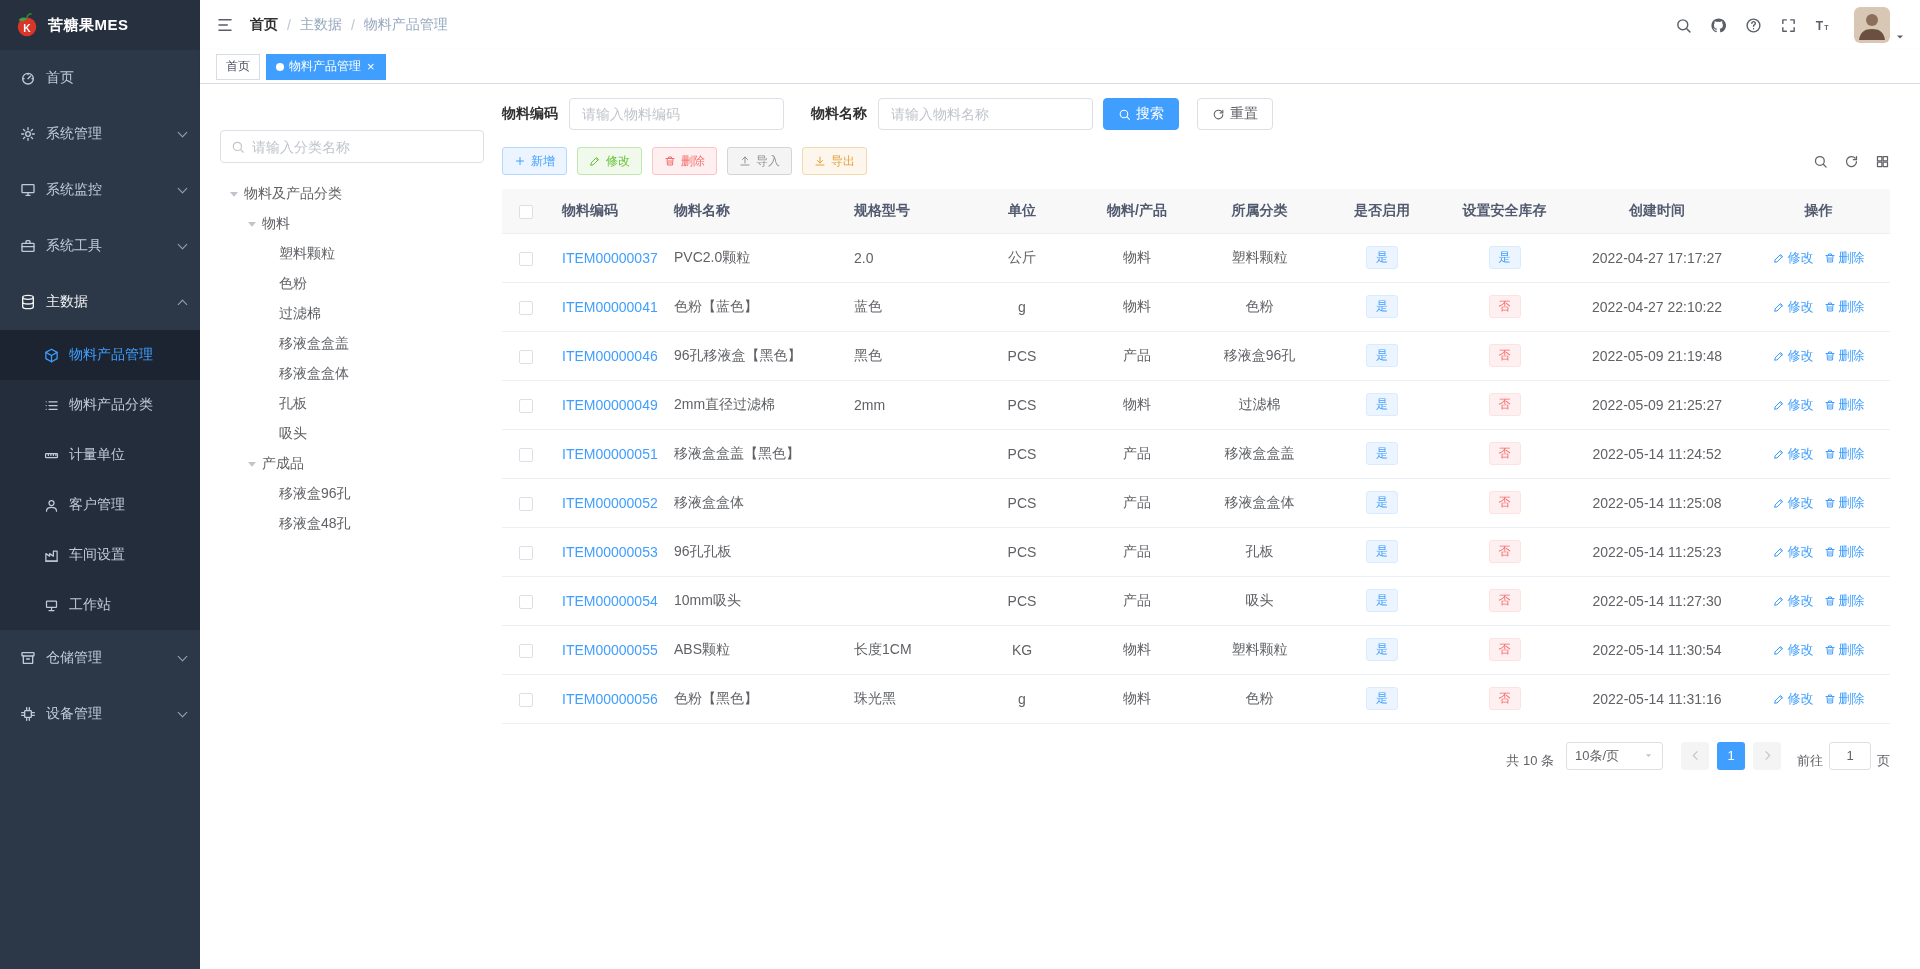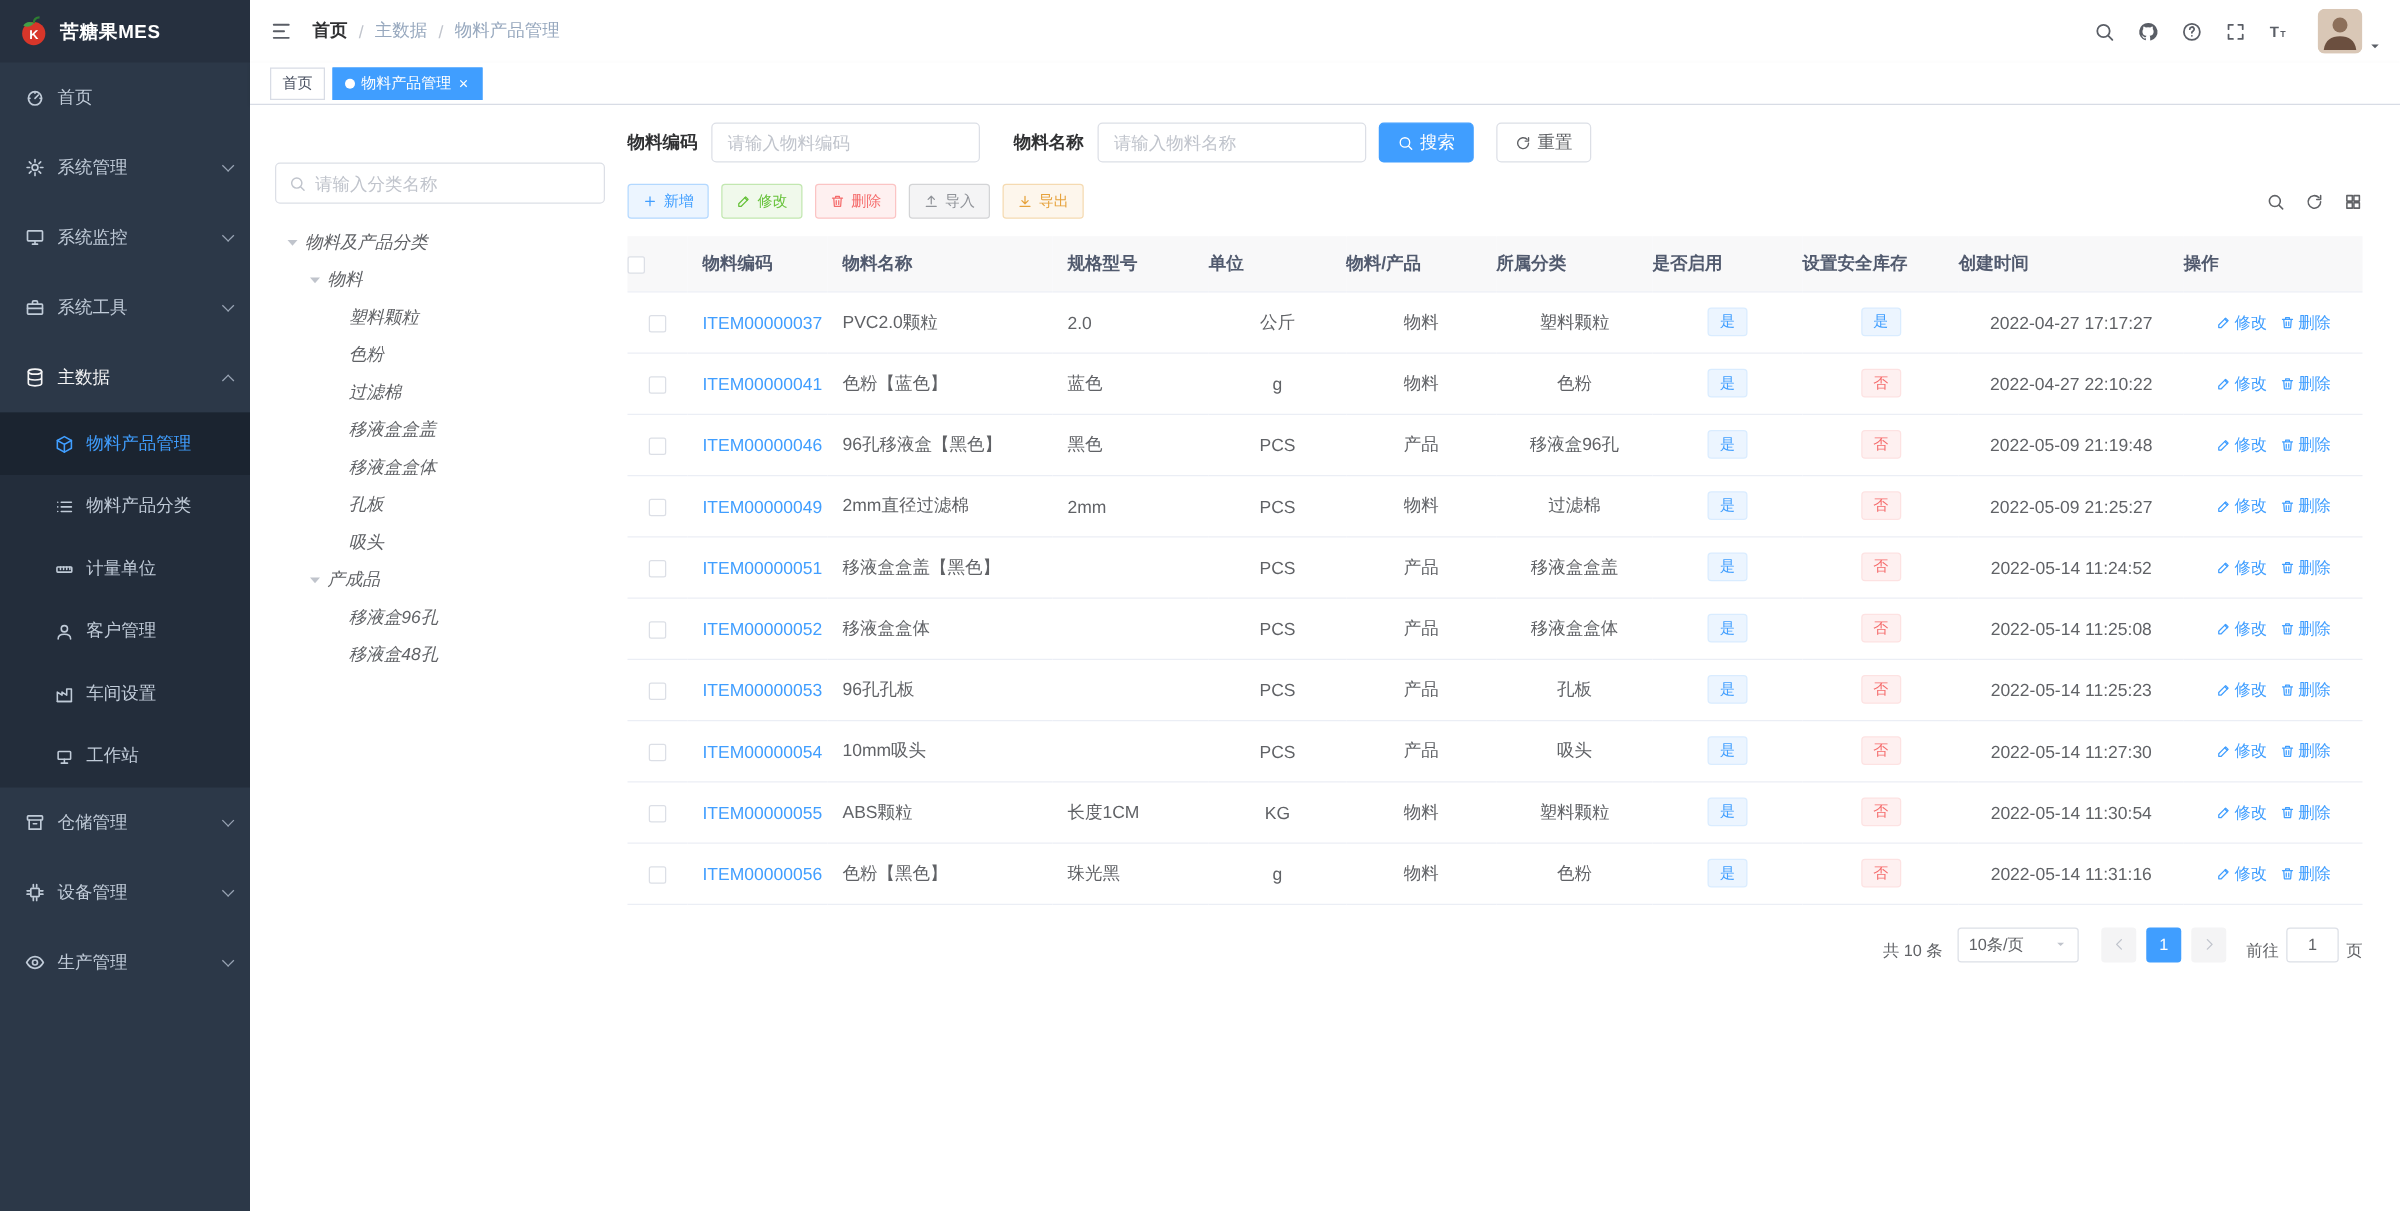--- a/index.html
+++ b/index.html
@@ -45,21 +45,21 @@
 
   .content { flex:1; display:flex; gap:18px; padding:14px 30px 0 20px; overflow:hidden; background:#fff; }
 
   
   .left-panel { width:264px; flex-shrink:0;margin-top:32px; }
   .tree-search { height:33px; border:1px solid #dcdfe6; border-radius:4px; display:flex; align-items:center; gap:7px; padding:0 10px; }
   .tree-search .ic { width:14px; height:14px; color:#c0c4cc; flex-shrink:0; }
   .tree-search input { border:none; outline:none; flex:1; font-size:14px; color:#606266; font-family:inherit; min-width:0; }
   .tree-search input::placeholder { color:#c0c4cc; }
   .tree { margin-top:16px; }
-  .tree-node { height:30px; display:flex; align-items:center; gap:2px; font-size:14px; color:#606266; cursor:pointer;font-style:italic; }
+  .tree-node { height:30px; display:flex; align-items:center; gap:2px; font-size:14px; color:#606266; cursor:pointer; }
   .tree-caret { width:16px; height:16px; color:#c0c4cc; flex-shrink:0; }
 
   
   .right-panel { flex:1; min-width:0; }
   .filter-row { display:flex; align-items:center; }
   .filter-label { font-size:14px; font-weight:bold; color:#303133; margin-right:11px; white-space:nowrap; }
   .el-input { width:215px; height:32px; border:1px solid #dcdfe6; border-radius:4px; padding:0 12px; font-size:14px; color:#606266; outline:none; font-family:inherit; }
   .el-input::placeholder { color:#c0c4cc; }
   .sp-27 { width:27px; flex-shrink:0; } .sp-10 { width:10px; flex-shrink:0; } .sp-18 { width:18px; flex-shrink:0; }
   .btn { height:32px; padding:0 14px; border-radius:4px; font-size:14px; display:inline-flex; align-items:center; gap:5px; cursor:pointer; border:1px solid #dcdfe6; background:#fff; color:#606266; font-family:inherit; }
@@ -72,21 +72,21 @@
   .v-primary { color:#409eff; background:#ecf5ff; border-color:#b3d8ff; }
   .v-success { color:#67c23a; background:#f0f9eb; border-color:#c2e7b0; }
   .v-danger  { color:#f56c6c; background:#fef0f0; border-color:#fbc4c4; }
   .v-info    { color:#909399; background:#f4f4f5; border-color:#d3d4d6; }
   .v-warning { color:#e6a23c; background:#fdf6ec; border-color:#f5dab1; }
   .toolbar-icons { margin-left:auto; display:flex; align-items:center; gap:16px; }
   .tool-icon { width:15px; height:15px; color:#606266; cursor:pointer; display:inline-block; }
 
   
   .data-table { margin-top:14px; border-collapse:collapse; table-layout:fixed; width:100%; font-size:14px; color:#606266; }
-  .data-table th { background:#f8f8f9; color:#515a6e; font-weight:bold; height:44px; border-bottom:1px solid #ebeef5; text-align:left; }
+  .data-table th { background:#f8f8f9; color:#515a6e; font-weight:bold; height:44px; border-bottom:1px solid #ebeef5; text-align:center; }
   .data-table td { height:49px; border-bottom:1px solid #ebeef5; text-align:center; }
   .al { text-align:left !important; padding-left:12px; }
   .checkbox { width:14px; height:14px; border:1px solid #dcdfe6; border-radius:2px; background:#fff; display:inline-block; vertical-align:middle; cursor:pointer; }
   .cell-link { color:#409eff; cursor:pointer; }
   .tag { display:inline-block; height:23px; line-height:21px; padding:0 9px; border-radius:3px; font-size:12px; border:1px solid; }
   .tag.yes { color:#409eff; background:#ecf5ff; border-color:#d9ecff; }
   .tag.no  { color:#f56c6c; background:#fef0f0; border-color:#fde2e2; }
   .link-btn { color:#409eff; font-size:13px; display:inline-flex; align-items:center; gap:3px; cursor:pointer; }
   .link-btn .ic { width:12px; height:12px; }
   .row-actions { display:inline-flex; gap:10px; }
@@ -238,30 +238,20 @@
           <span class="menu-arrow"></span>
         </div>
         <div class="menu-item">
           <span class="ic ">
             <svg viewBox="0 0 24 24" fill="none" stroke="currentColor" stroke-width="2" stroke-linecap="round" stroke-linejoin="round">
               <rect x="7" y="7" width="10" height="10" rx="1"></rect>
               <path d="M10 2.5v3M14 2.5v3M10 18.5v3M14 18.5v3M2.5 10h3M2.5 14h3M18.5 10h3M18.5 14h3"></path>
             </svg>
           </span>
           <span>设备管理</span>
-          <span class="menu-arrow"></span>
-        </div>
-        <div class="menu-item">
-          <span class="ic ">
-            <svg viewBox="0 0 24 24" fill="none" stroke="currentColor" stroke-width="2" stroke-linecap="round" stroke-linejoin="round">
-              <path d="M2 12s4-7 10-7 10 7 10 7-4 7-10 7-10-7-10-7z"></path>
-              <circle cx="12" cy="12" r="3"></circle>
-            </svg>
-          </span>
-          <span>生产管理</span>
           <span class="menu-arrow"></span>
         </div>
       </nav>
   </aside>
 
   <div class="main">
 
     <header class="topbar">
       <span class="ic hamburger">
           <svg viewBox="0 0 24 24" fill="none" stroke="currentColor" stroke-width="2" stroke-linecap="round" stroke-linejoin="round">

